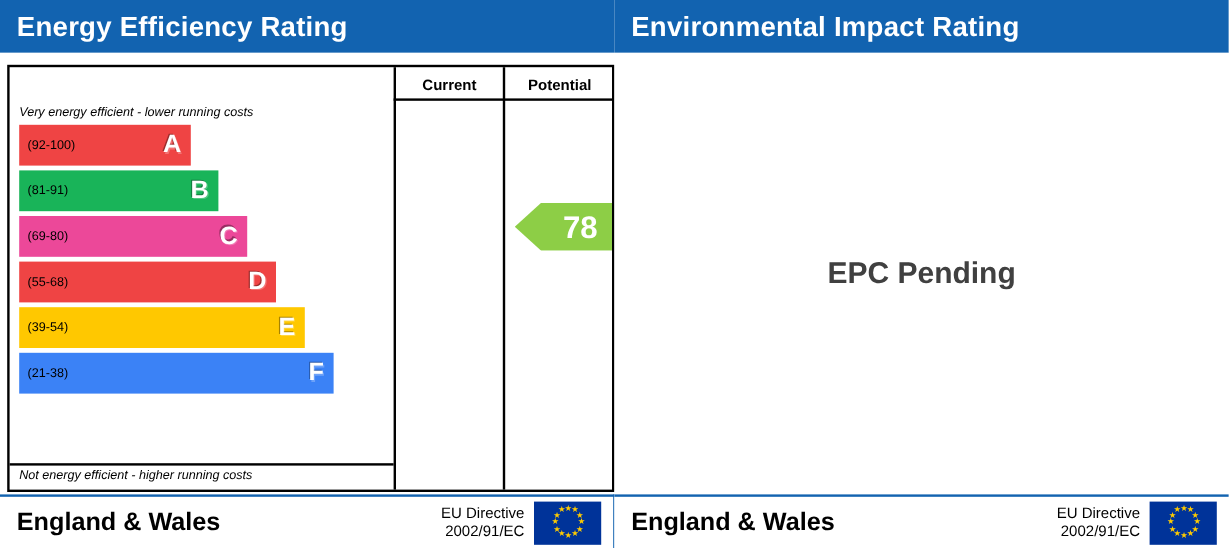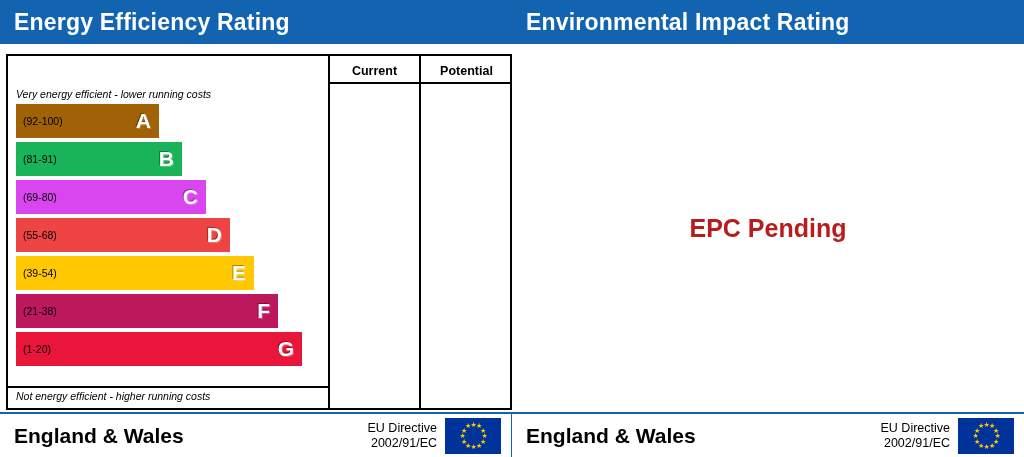--- a/index.html
+++ b/index.html
@@ -90,21 +90,21 @@
     padding-right: 12px;
     clip-path: polygon(22px 0, 100% 0, 100% 100%, 22px 100%, 0 50%);
   }
   .arrow-current   { left: 332px; width: 78px; }
   .arrow-potential { left: 421px; width: 81px; }
 
   
   .epc-pending {
     position: absolute; left: 0; top: 0; width: 512px; height: 368px;
     display: flex; align-items: center; justify-content: center;
-    font-size: 25px; font-weight: bold; color: #b91c1c;
+    font-size: 25px; font-weight: bold; color: #404040;
   }
 
   
   .footer {
     position: absolute; top: 412px; height: 45px;
     background: #ffffff;
     border-top: 2px solid #1263b0;
     display: flex; align-items: center;
   }
   .footer-left  { left: 0;   width: 512px; border-right: 1px solid #1263b0; }
@@ -147,63 +147,58 @@
 
       <div class="col-head col-head-potential">Potential</div>
       <div class="col-head col-head-current">Current</div>
 
       <div class="note note-top">Very energy efficient - lower running costs</div>
       <div class="bottom-rule"></div>
       <div class="note note-bottom">Not energy efficient - higher running costs</div>
 
       <div class="bars">
         <div class="bar-row">
-          <div class="bar" id="bar-0" style="background: #a16207; width: 143px;">
+          <div class="bar" id="bar-0" style="background: #ef4444; width: 143px;">
             <span class="range">(92-100)</span>
             <span class="letter">A</span>
           </div>
         </div>
         <div class="bar-row">
           <div class="bar" id="bar-1" style="background: rgb(25, 180, 89); width: 166px;">
             <span class="range">(81-91)</span>
             <span class="letter">B</span>
           </div>
         </div>
         <div class="bar-row">
-          <div class="bar" id="bar-2" style="background: #d946ef; width: 190px;">
+          <div class="bar" id="bar-2" style="background: #ec4899; width: 190px;">
             <span class="range">(69-80)</span>
             <span class="letter">C</span>
           </div>
         </div>
         <div class="bar-row">
           <div class="bar" id="bar-3" style="background: #ef4444; width: 214px;">
             <span class="range">(55-68)</span>
             <span class="letter" style="color: rgb(255, 255, 255);">D</span>
           </div>
         </div>
         <div class="bar-row">
           <div class="bar" id="bar-4" style="background: rgb(255, 200, 0); width: 238px; gap: 32px;">
             <span class="range">(39-54)</span>
             <span class="letter" style="color: rgb(255, 255, 255);">E</span>
           </div>
         </div>
         <div class="bar-row">
-          <div class="bar" id="bar-5" style="background: #be185d; width: 262px;">
+          <div class="bar" id="bar-5" style="background: #3b82f6; width: 262px;">
             <span class="range">(21-38)</span>
             <span class="letter">F</span>
           </div>
         </div>
-        <div class="bar-row">
-          <div class="bar" id="bar-6" style="background: rgb(233, 21, 59); width: 286px;">
-            <span class="range">(1-20)</span>
-            <span class="letter">G</span>
-          </div>
-        </div>
       </div>
 
+      <div class="arrow arrow-potential" id="arrow-potential" style="background: rgb(141, 206, 70); top: 113px;">78</div>
 
     </div>
   </div>
 
   <div class="panel panel-right">
     <div class="epc-pending">EPC Pending</div>
   </div>
 
   <div class="footer footer-left">
     <div class="footer-region">England &amp; Wales</div>

